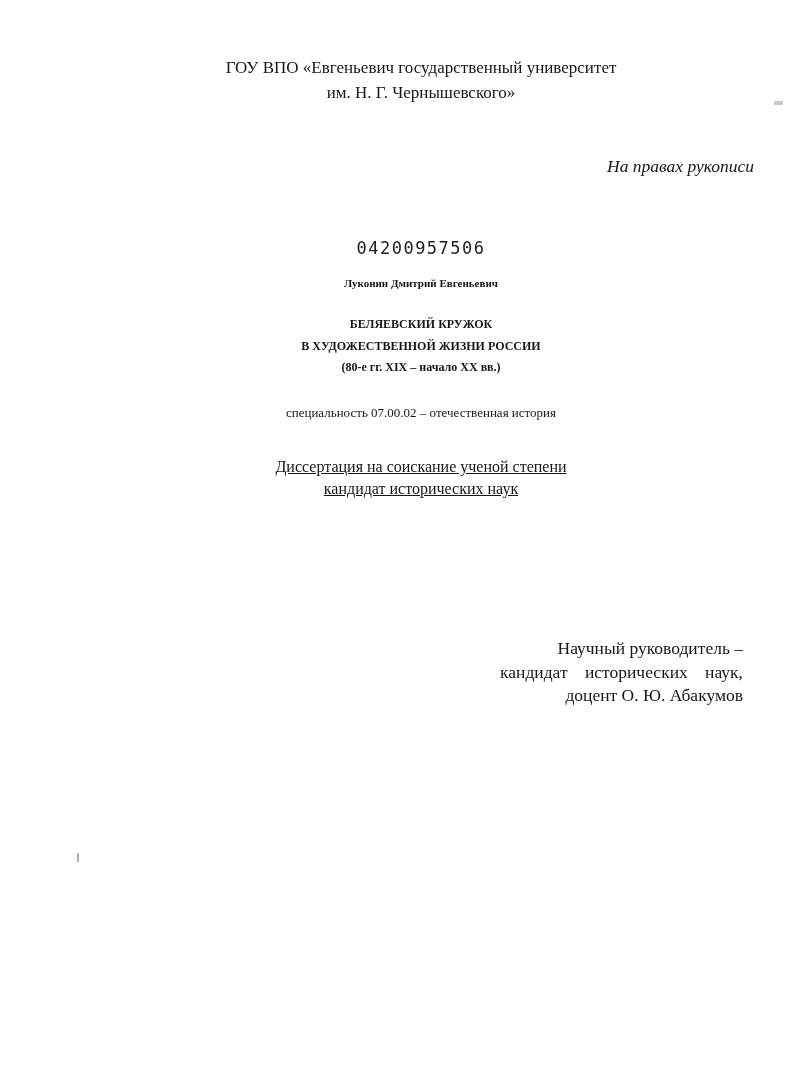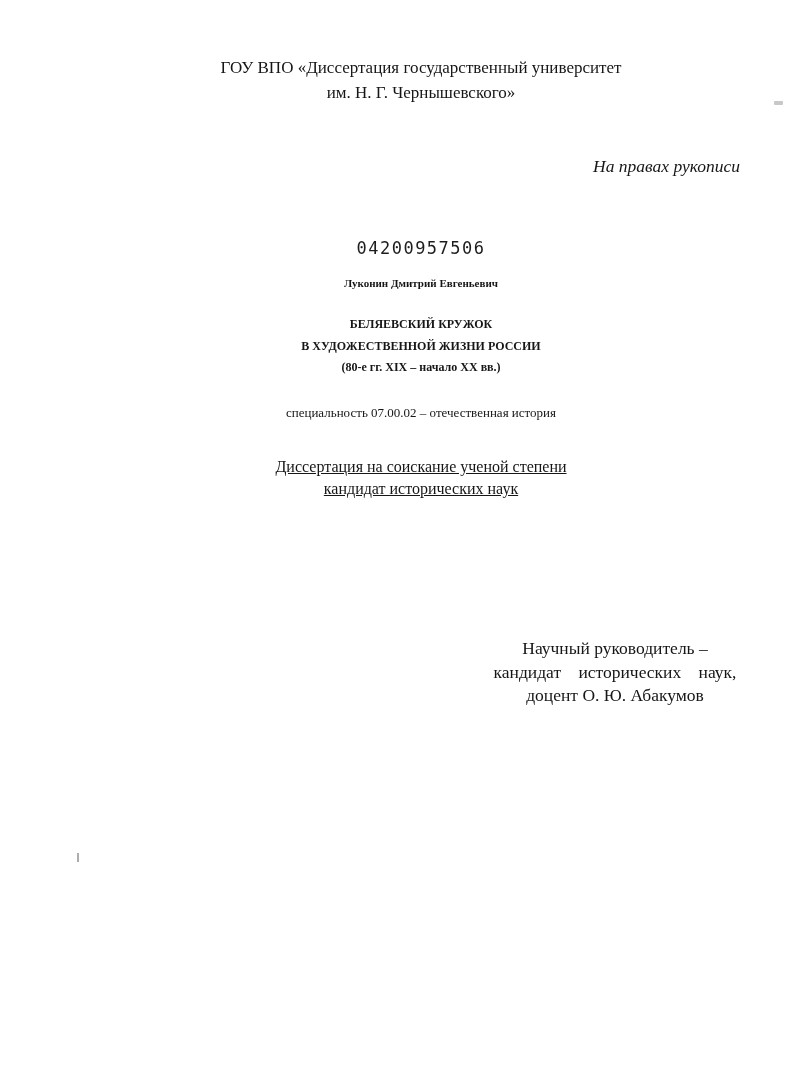--- a/index.html
+++ b/index.html
@@ -24,21 +24,21 @@
     text-align: center;
   }
   .header-block {
     top: 55px;
     font-size: 17px;
     line-height: 25px;
   }
   .manuscript-note {
     top: 156px;
     text-align: right;
-    padding-right: 54px;
+    padding-right: 40px;
     box-sizing: border-box;
     font-style: italic;
     font-size: 17.5px;
   }
   .reg-number {
     top: 209px;
     font-size: 17px;
     font-family: "DejaVu Sans Mono", "Liberation Mono", monospace;
     letter-spacing: 1.5px;
     color: #1d1d1d;
@@ -64,21 +64,21 @@
     top: 456px;
     font-size: 16px;
     line-height: 22px;
     text-decoration: underline;
   }
   .supervisor-block {
     position: absolute;
     left: 487px;
     top: 637px;
     width: 256px;
-    text-align: center;
+    text-align: right;
     font-size: 17.5px;
     line-height: 23.5px;
   }
   .supervisor-line-justified {
     word-spacing: 13px;
   }
   .imprint-block {
     top: 939px;
     font-weight: bold;
     font-size: 17.5px;
@@ -103,21 +103,21 @@
     background: #777;
     opacity: 0.6;
   }
 </style>
 </head>
 <body>
 
 <div class="page">
 
   <div class="column header-block">
-    <div>ГОУ ВПО «Диссертация государственный университет</div>
+    <div>ГОУ ВПО «Евгеньевич государственный университет</div>
     <div>им. Н. Г. Чернышевского»</div>
   </div>
 
   <div class="column manuscript-note">На правах рукописи</div>
 
   <div class="column reg-number">04200957506</div>
 
   <div class="column author-block">Луконин Дмитрий Евгеньевич</div>
 
   <div class="column title-block">

